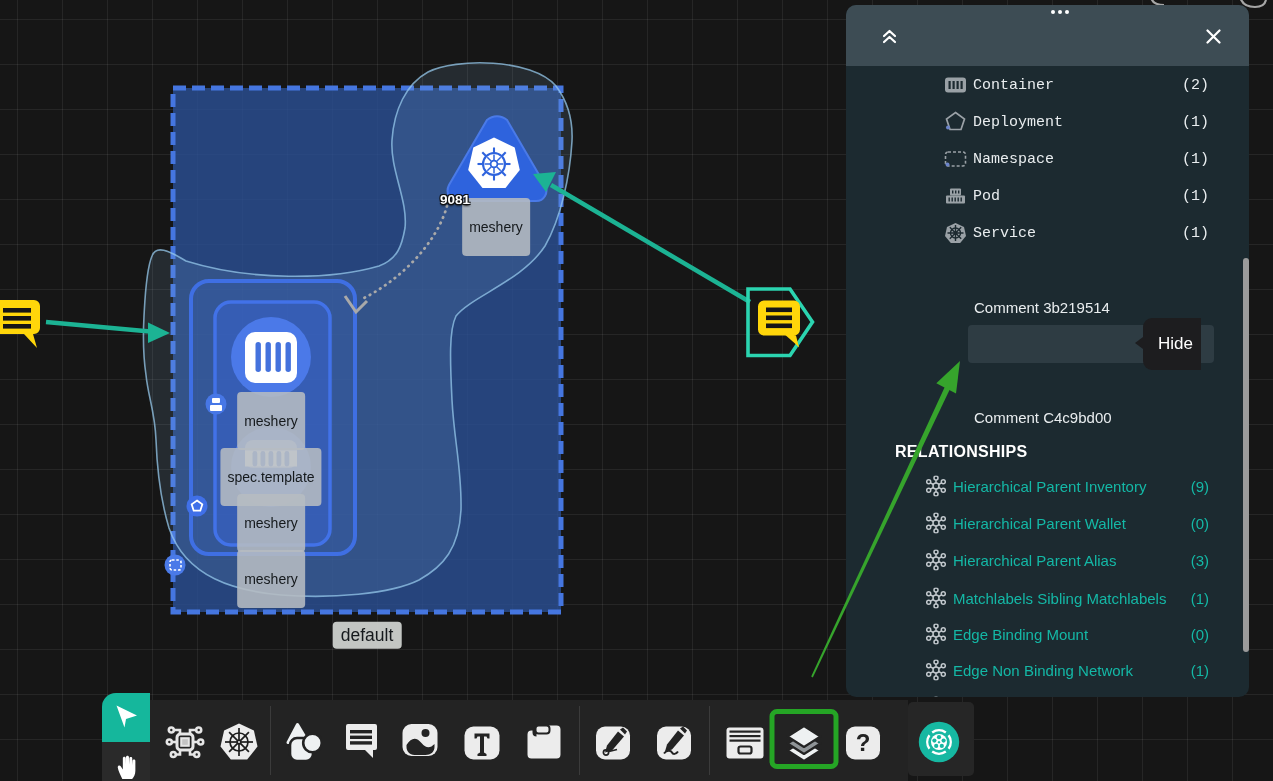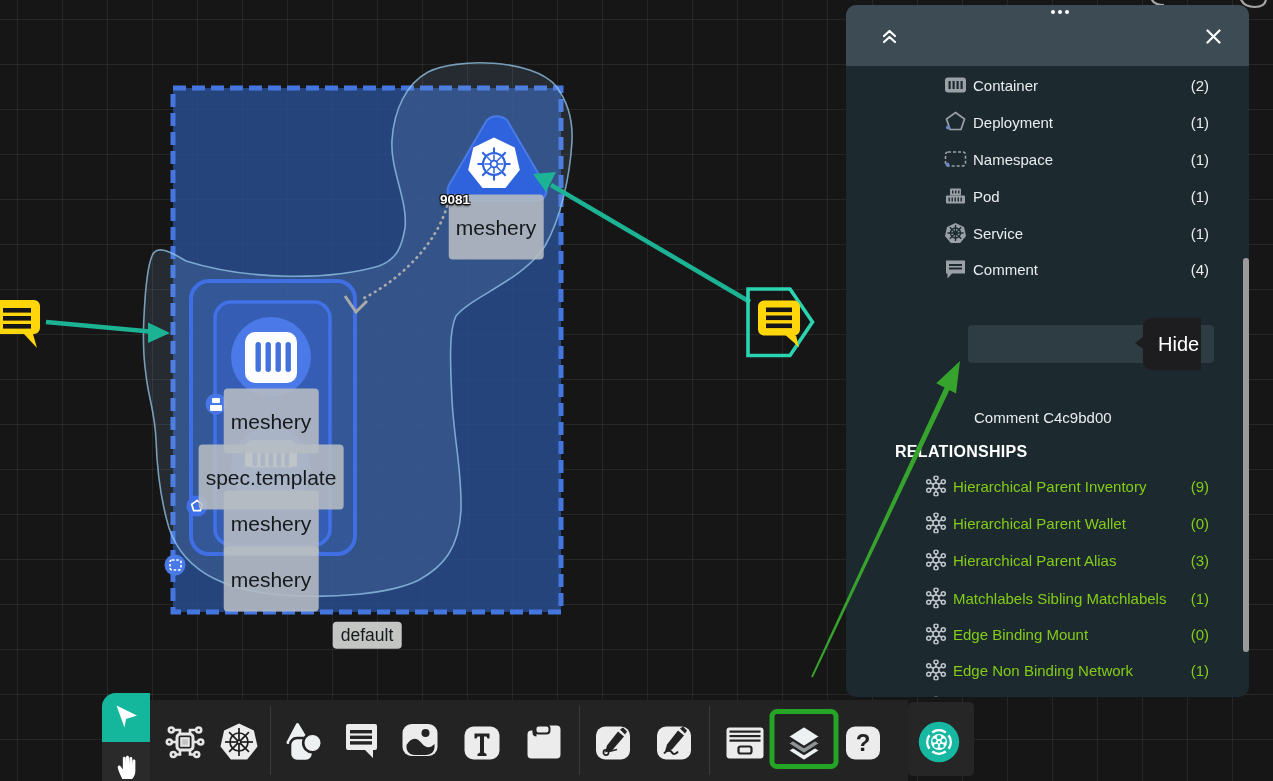--- a/index.html
+++ b/index.html
@@ -5,44 +5,44 @@
   * { margin:0; padding:0; box-sizing:border-box; }
   html,body { width:1273px; height:781px; overflow:hidden; background:#161616; font-family:"Liberation Sans", sans-serif; }
   #stage { position:relative; width:1273px; height:781px; overflow:hidden;
     background-image:
       linear-gradient(rgba(255,255,255,0.07) 1px, transparent 1px),
       linear-gradient(90deg, rgba(255,255,255,0.07) 1px, transparent 1px);
     background-size:45px 45px;
     background-position:17px 19px;
   }
   .chip { position:absolute; background:rgba(182,188,193,0.88); color:#15191c;
-    border-radius:4px; font-size:21px; line-height:1; padding:22px 7px; white-space:nowrap;
+    border-radius:4px; font-size:14px; line-height:1; padding:22px 7px; white-space:nowrap;
     transform:translate(-50%,-50%); }
   
   #panel { position:absolute; left:846px; top:5px; width:403px; height:692px;
     background:#1c2a30; border-radius:10px; z-index:10; overflow:hidden; }
   #panel-header { position:absolute; left:0; top:0; width:100%; height:61px; background:#3d4c54; }
   .dots { position:absolute; top:5px; left:205px; display:flex; gap:2.6px; }
   .dots span { width:4.2px; height:4.2px; background:#fff; border-radius:50%; display:block; }
-  .prow { position:absolute; left:0; width:100%; height:30px; color:#e9edef; font-size:15px; }
+  .prow { position:absolute; left:0; width:100%; height:30px; color:#e9edef; font-size:15px;font-family:Liberation Mono, monospace; }
   .prow .ic { position:absolute; left:98px; top:50%; transform:translateY(-50%); width:23px; height:23px; }
   .prow .lb { position:absolute; left:127px; top:50%; transform:translateY(-50%); }
   .prow .ct { position:absolute; right:40px; top:50%; transform:translateY(-50%); }
   .srow { position:absolute; left:0; width:100%; height:30px; color:#e9edef; font-size:15px; }
   .srow .lb { position:absolute; left:128px; top:50%; transform:translateY(-50%); }
-  .rrow { position:absolute; left:0; width:100%; height:30px; color:#84cc16; font-size:15px; }
+  .rrow { position:absolute; left:0; width:100%; height:30px; color:#14b8a6; font-size:15px; }
   .rrow .ic { position:absolute; left:80px; top:50%; transform:translateY(-50%); width:20px; height:21px; }
   .rrow .lb { position:absolute; left:107px; top:50%; transform:translateY(-50%); }
   .rrow .ct { position:absolute; right:40px; top:50%; transform:translateY(-50%); }
   #hl-row { position:absolute; left:122px; top:320px; width:246px; height:38px; background:#2e3c43; border-radius:4px; }
   #eye-circ { position:absolute; left:320px; top:321px; width:34px; height:34px; border-radius:50%; background:#39464d; }
   #relhead { position:absolute; left:49px; top:438px; color:#fff; font-size:16px; font-weight:bold; letter-spacing:0.3px; }
   #scrollbar { position:absolute; left:397px; top:253px; width:6px; height:394px; background:#9b9b9b; border-radius:3px; }
   #tooltip { position:absolute; left:1143px; top:317.5px; width:58px; height:52px; background:#1d1d1f;
-    border-radius:9px 0 0 9px; z-index:30; color:#fff; font-size:20px; font-weight:500; }
+    border-radius:9px 0 0 9px; z-index:30; color:#fff; font-size:17px; font-weight:500; }
   #tooltip .tx { position:absolute; left:15px; top:50%; transform:translateY(-50%); }
   #tooltip .notch { position:absolute; left:-8px; top:19.5px; width:0; height:0;
     border-top:6.5px solid transparent; border-bottom:6.5px solid transparent; border-right:8px solid #1d1d1f; }
   
   #toolbar { position:absolute; left:150px; top:700px; width:758px; height:81px; background:#232323; }
   #tool-left { position:absolute; left:102px; top:693px; width:48px; height:88px; background:#2a2a2a; border-radius:14px 0 0 0; }
   #tool-sel { position:absolute; left:0; top:0; width:48px; height:49px; background:#15b79c; border-radius:14px 0 0 0; }
   .tdiv { position:absolute; top:6px; width:1px; height:69px; background:#3b3b3b; }
   #mtile { position:absolute; left:908px; top:702px; width:66px; height:74px; background:#262626; border-radius:5px; }
   .tico { position:absolute; transform:translate(-50%,-50%); }
@@ -254,30 +254,24 @@
             <line x1="11.5" y1="3.5" x2="11.5" y2="19.5"></line>
             <line x1="3.5" y1="11.5" x2="19.5" y2="11.5"></line>
             <line x1="5.8" y1="5.8" x2="17.2" y2="17.2"></line>
             <line x1="17.2" y1="5.8" x2="5.8" y2="17.2"></line>
           </g>
           <circle cx="11.5" cy="11.5" r="2" fill="#1c2a30"></circle>
         </svg>
         <span class="lb">Service</span>
         <span class="ct">(1)</span>
       </div>
-    <div class="prow" style="top:249px">
-        <svg class="ic" viewBox="0 0 23 23">
-          <path d="M2,3 h19 v13 h-13 l-4.5,5 v-5 h-1.5 Z" fill="#9aa1a6"></path>
-          <rect x="5" y="6.5" width="13" height="2" fill="#1c2a30"></rect>
-          <rect x="5" y="10" width="13" height="2" fill="#1c2a30"></rect>
-        </svg>
-        <span class="lb">Comment</span>
-        <span class="ct">(4)</span>
-      </div>
-
+
+    <div class="srow" style="top:287px">
+        <span class="lb">Comment 3b219514</span>
+      </div>
     <div class="srow" style="top:397px">
         <span class="lb">Comment C4c9bd00</span>
       </div>
 
     <div id="relhead">RELATIONSHIPS</div>
 
     <div class="rrow" style="top:466px">
         <svg class="ic" viewBox="0 0 20 21">
           <g stroke="#c3c9ce" stroke-width="1.5" fill="none">
             <circle cx="10" cy="10.5" r="3"></circle>

